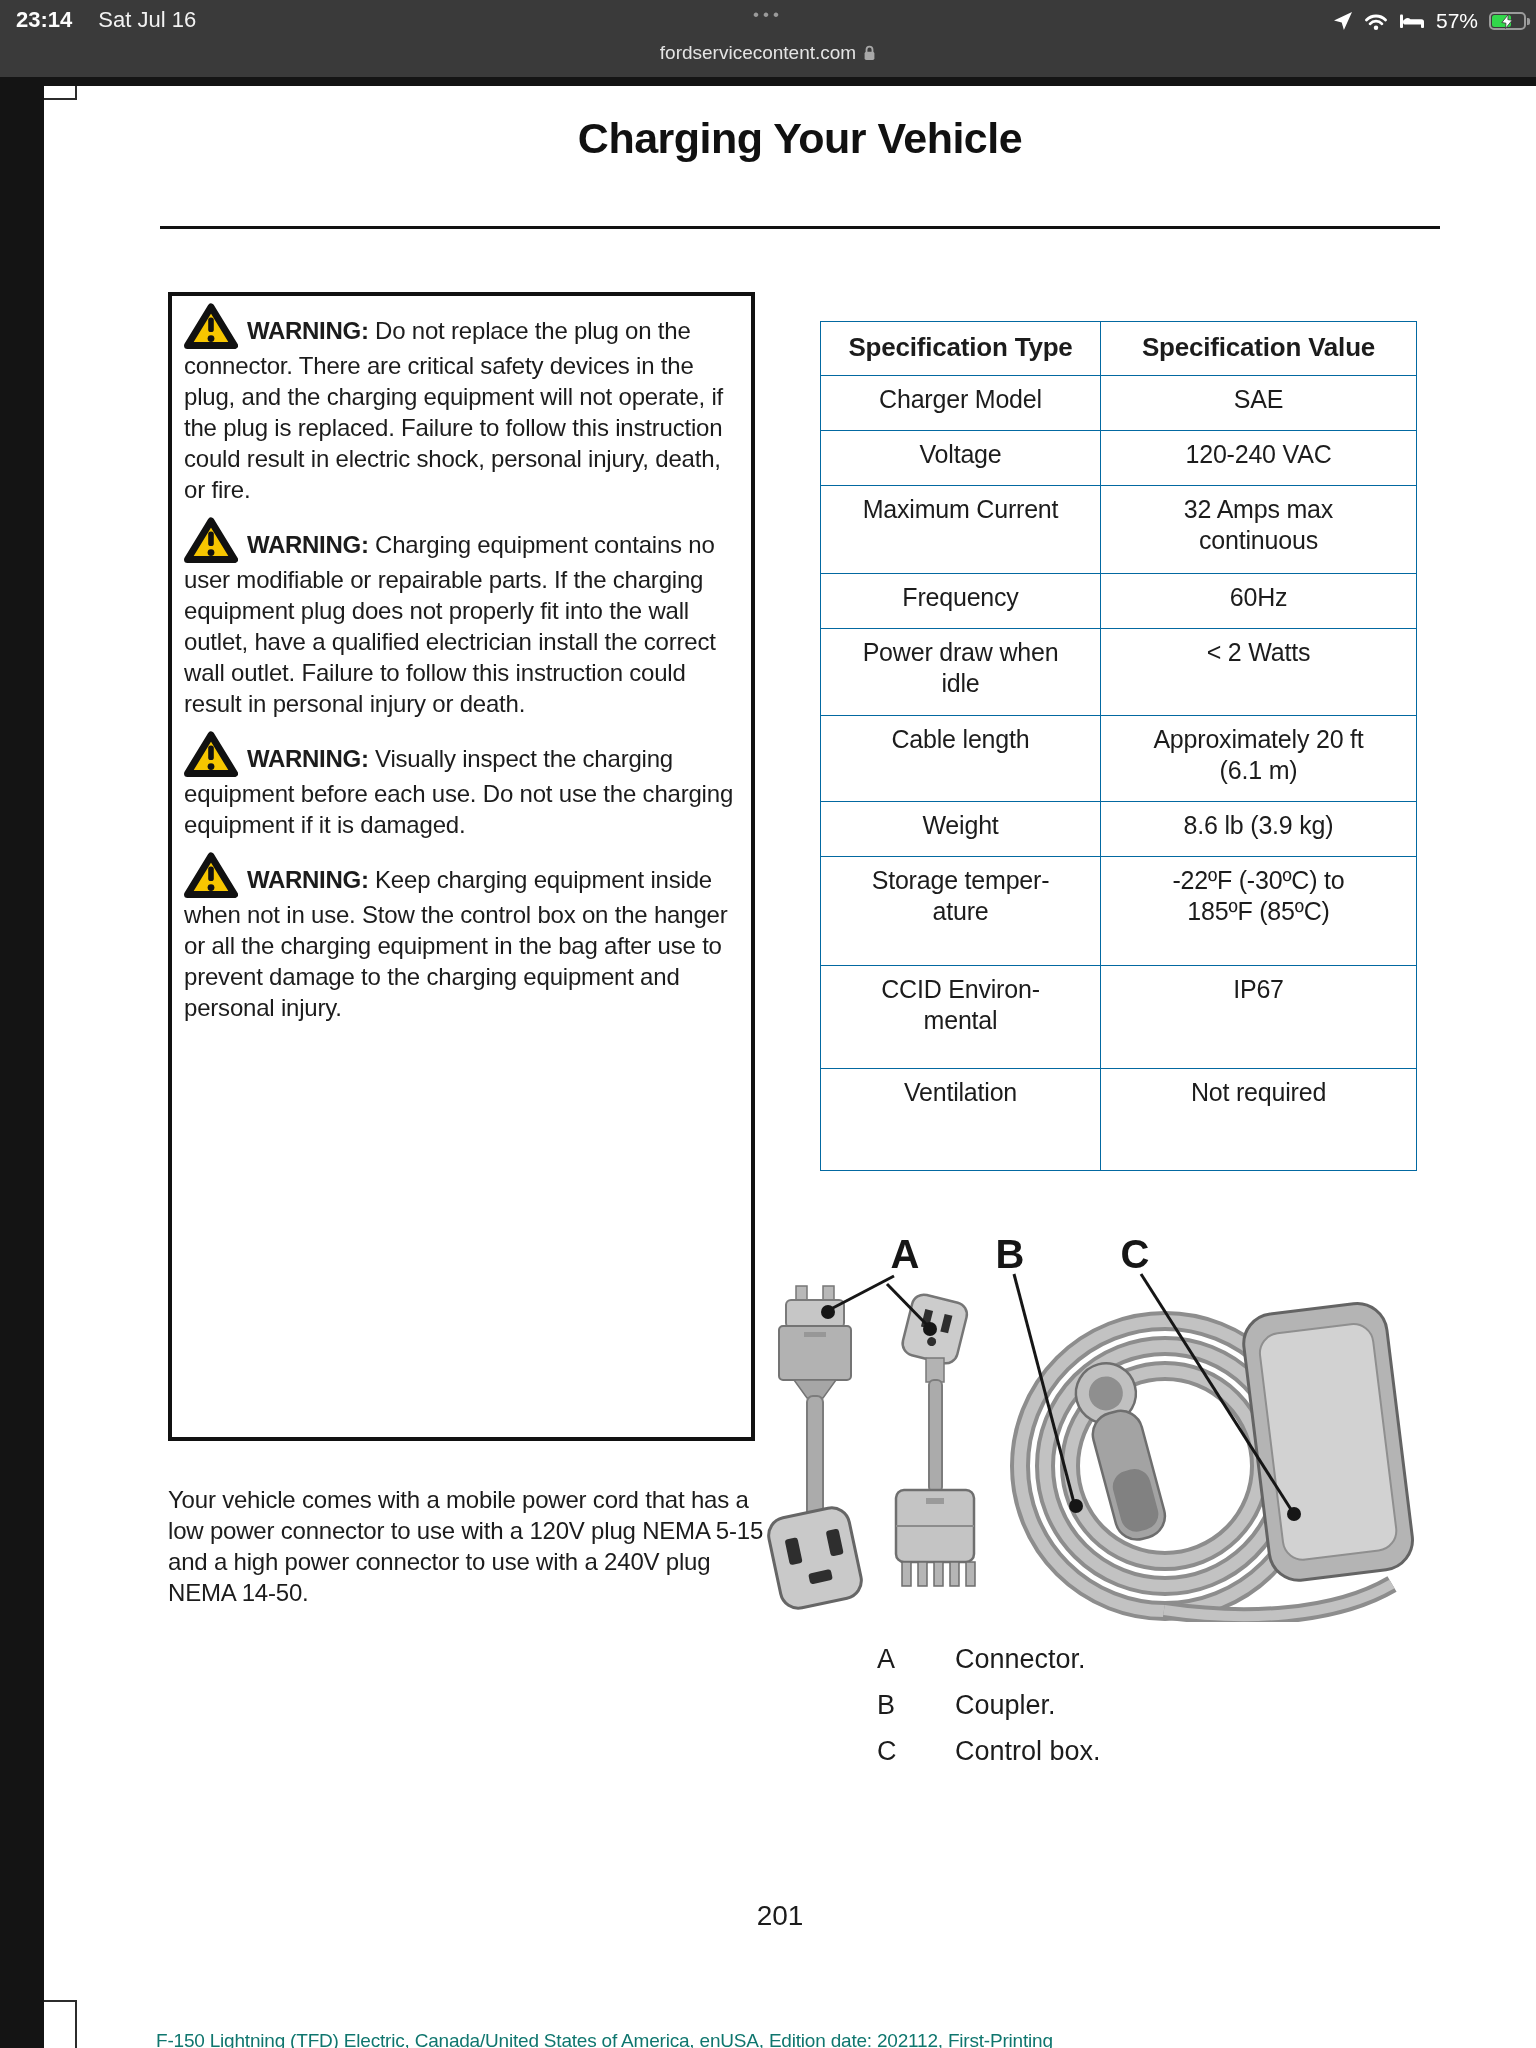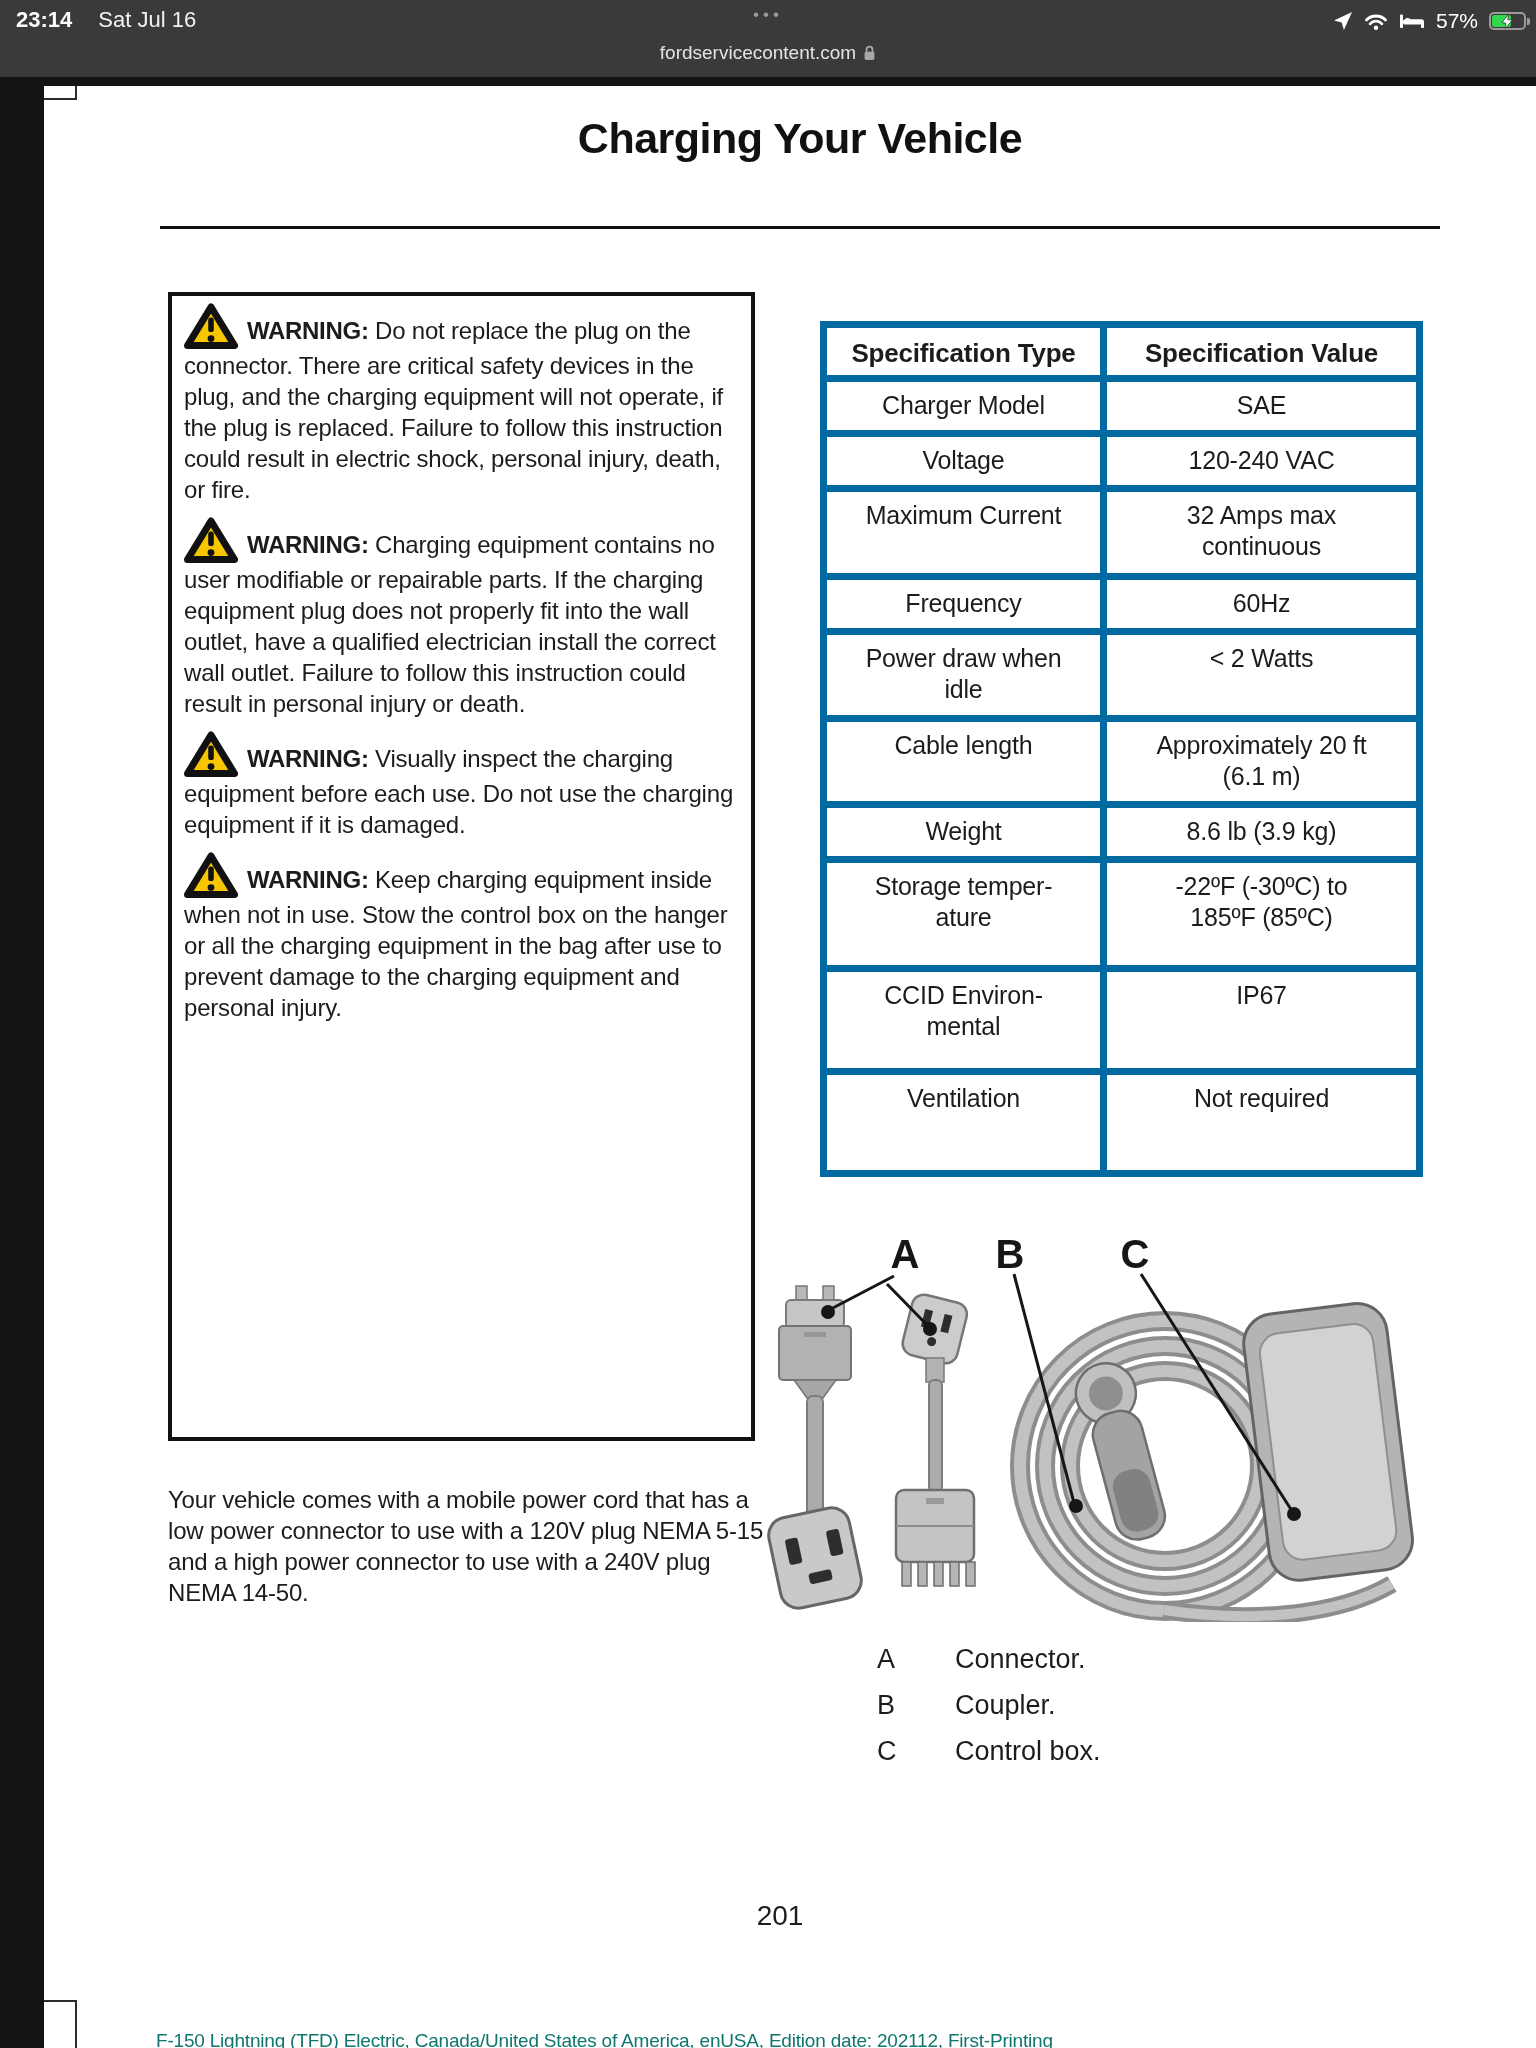--- a/index.html
+++ b/index.html
@@ -53,21 +53,21 @@
     position:absolute;left:124px;top:1374px;width:596px;
     font-size:24px;line-height:31px;letter-spacing:-0.2px;color:#1c1c1c;
   }
   
   .spec{
     position:absolute;left:776px;top:235px;width:596px;
     border-collapse:collapse;table-layout:fixed;
   }
   .spec col.c1{width:280px;} .spec col.c2{width:316px;}
   .spec th,.spec td{
-    border:7px solid #0369a1;text-align:center;vertical-align:top;
+    border:1px solid #0369a1;text-align:center;vertical-align:top;
     box-sizing:border-box;padding:8px 6px 2px;white-space:pre-line;
     font-size:25px;line-height:31px;letter-spacing:-0.2px;color:#1c1c1c;
   }
   .spec th{font-weight:800;font-size:26px;padding-top:10px;}
   .spec thead tr{height:54px;}
   .spec tbody tr:nth-child(1){height:55px;}
   .spec tbody tr:nth-child(2){height:55px;}
   .spec tbody tr:nth-child(3){height:88px;}
   .spec tbody tr:nth-child(4){height:55px;}
   .spec tbody tr:nth-child(5){height:87px;}

